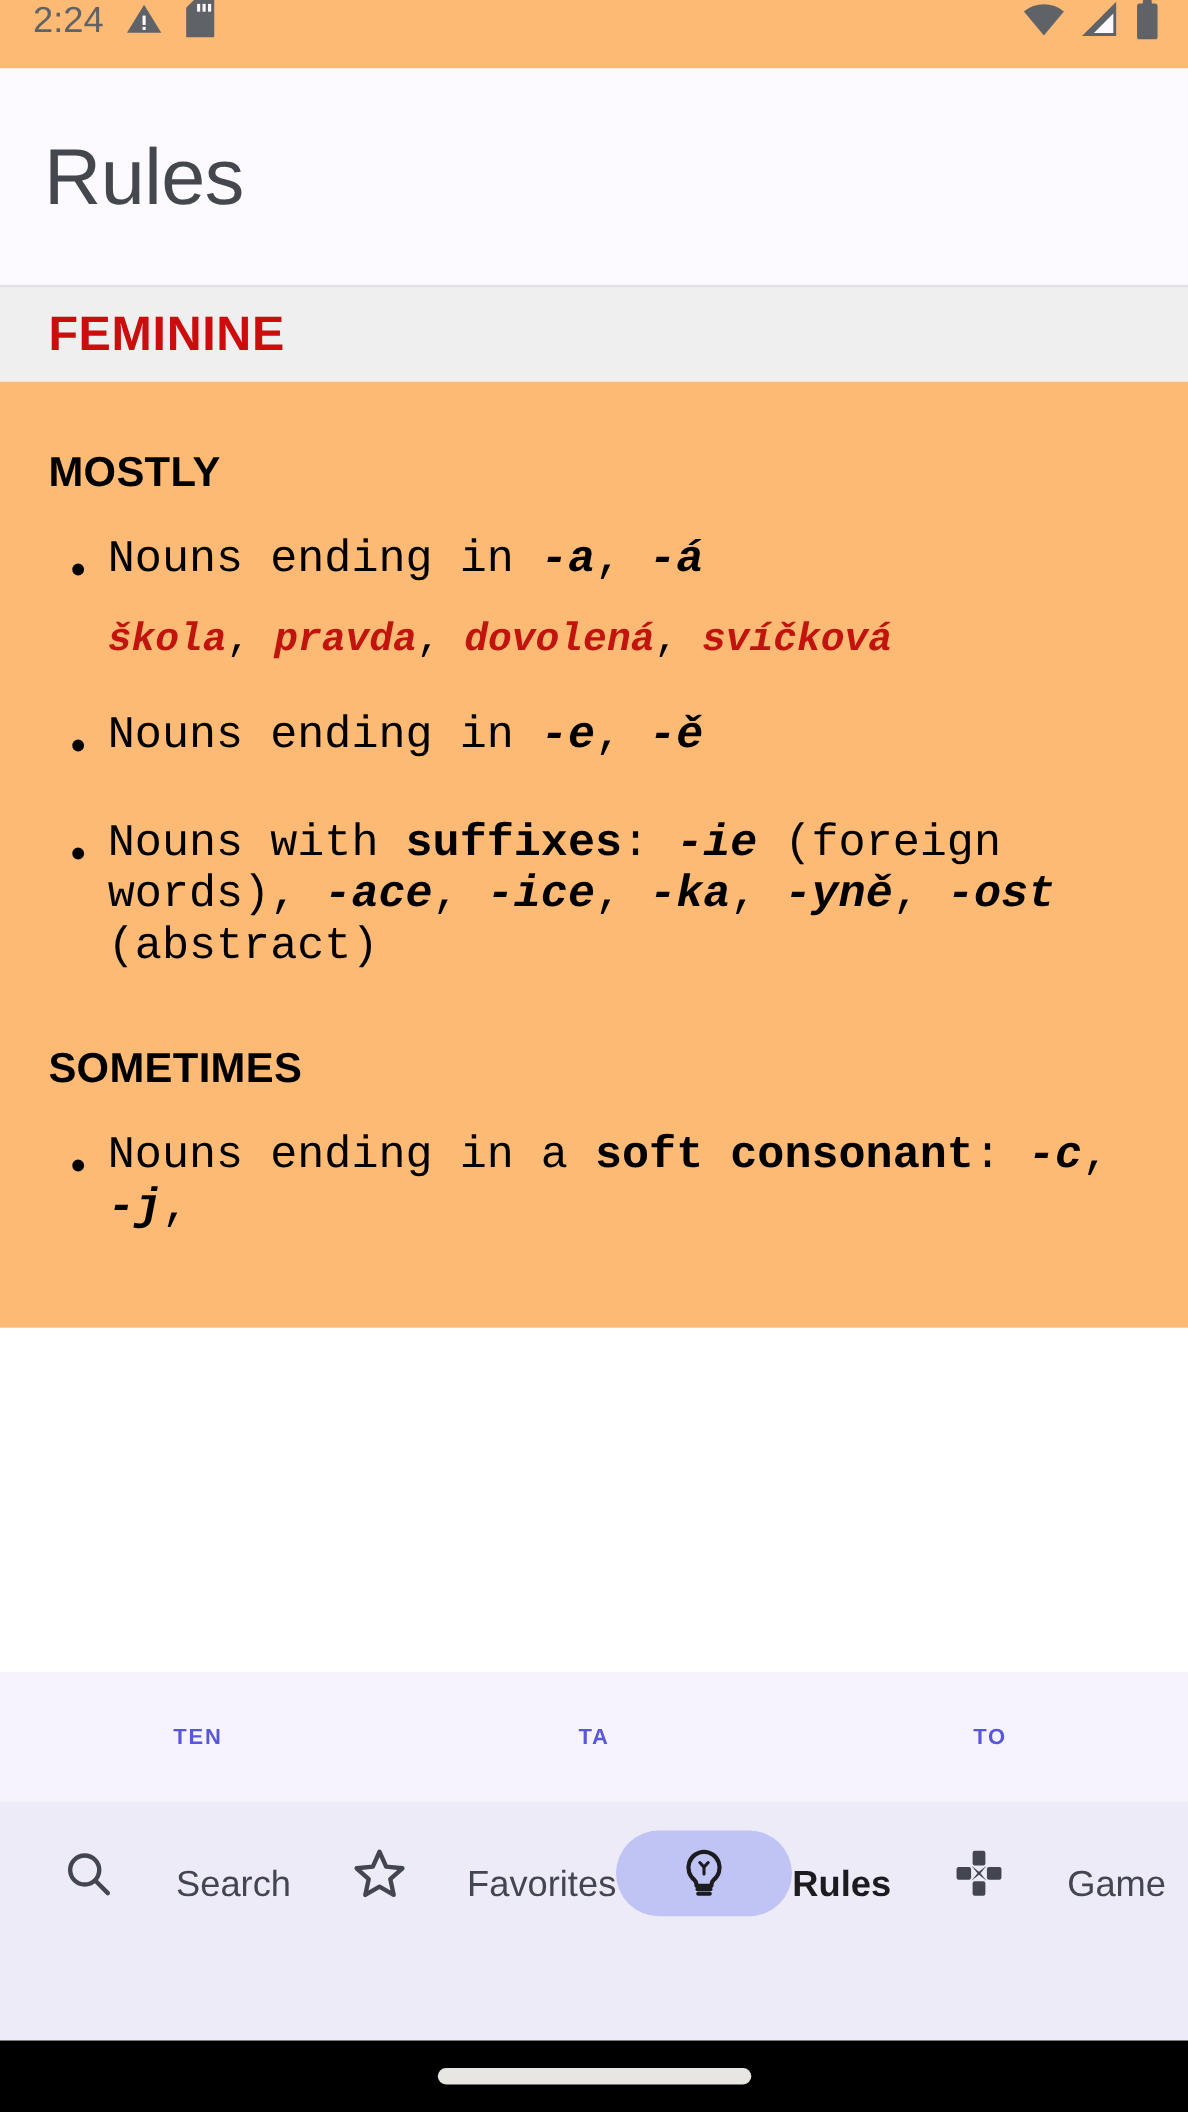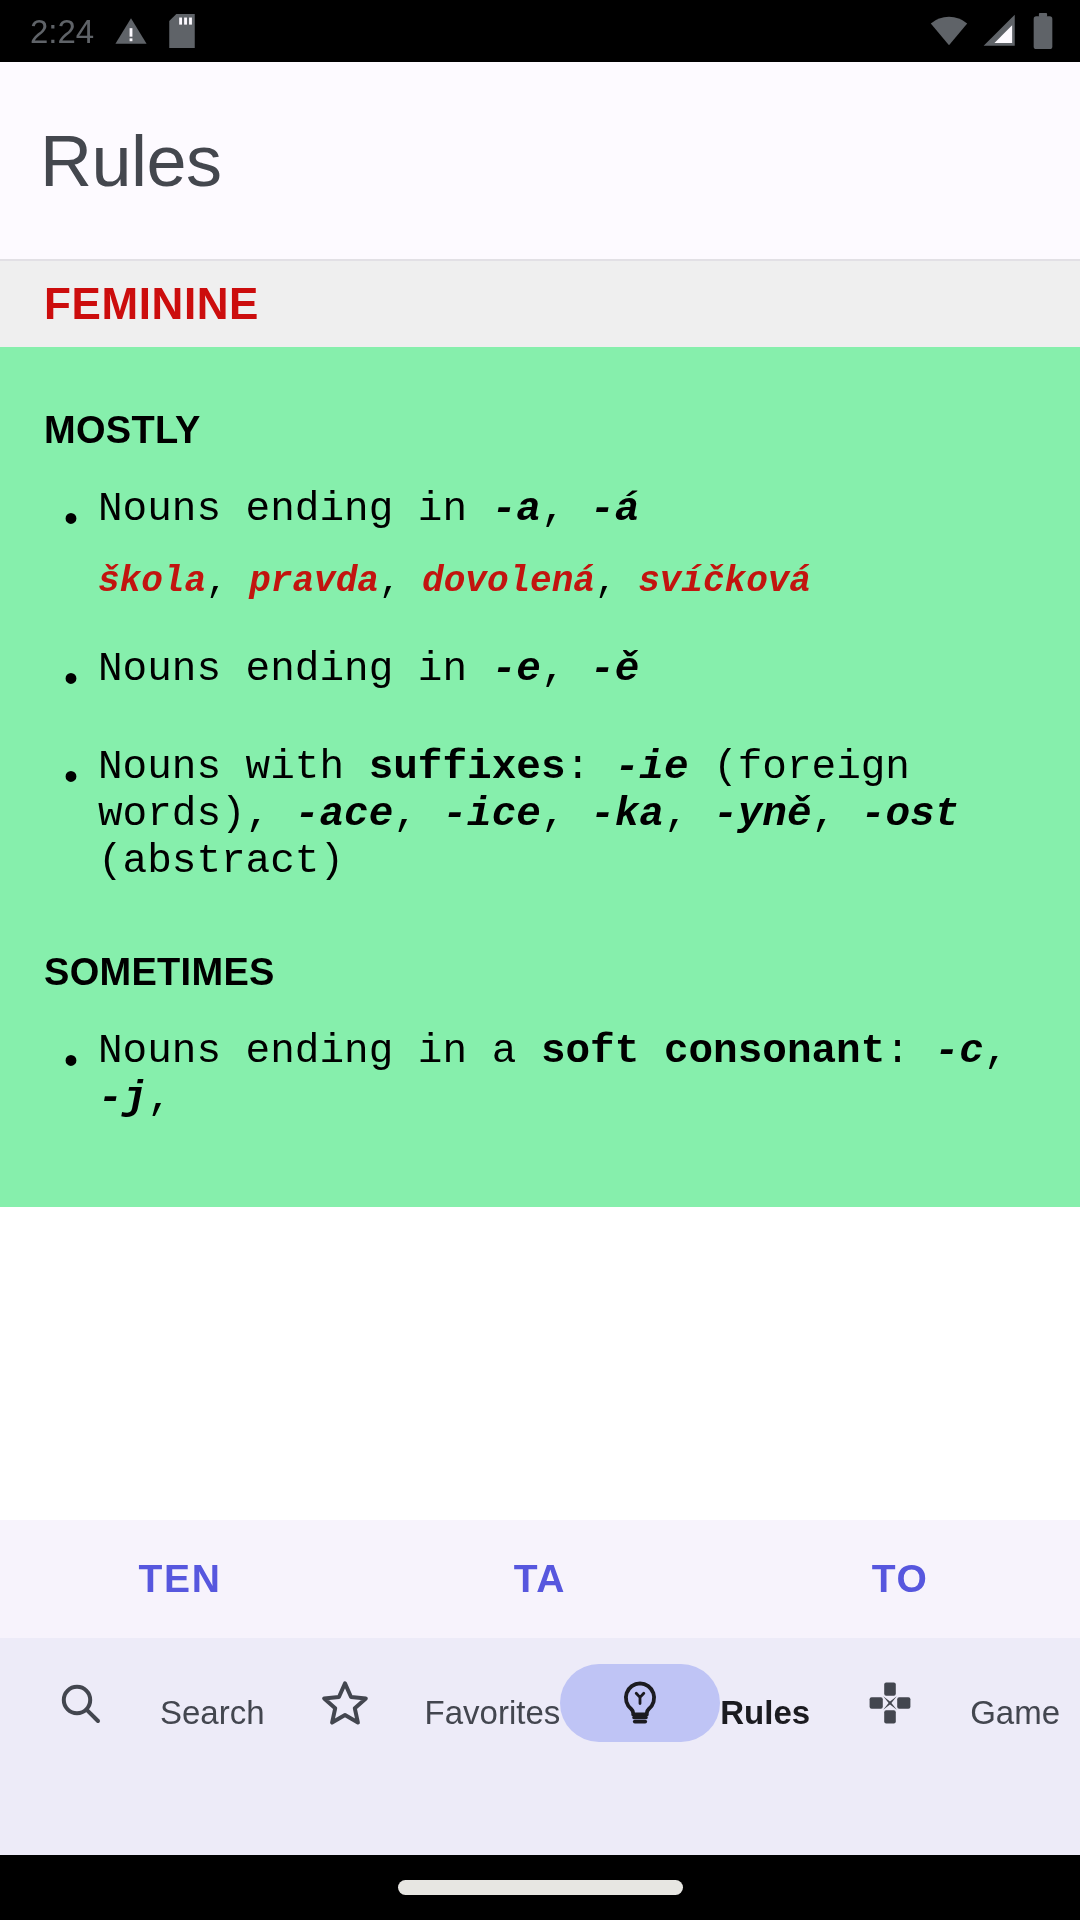--- a/index.html
+++ b/index.html
@@ -12,23 +12,23 @@
 
   body {
     font-family: "Liberation Sans", sans-serif;
     background: #ffffff;
     position: relative;
   }
 
   
   .status-bar {
     height: 62px;
-    background: #000000;
-    display: flex;
-    align-items: center;
+    background: #fdba74;
+    display: flex;
+    align-items: flex-start;
     padding: 0 26px 0 30px;
     position: relative;
     gap: 28px;
   }
   .status-left {
     display: flex;
     align-items: center;
     gap: 20px;
   }
   .status-time {
@@ -72,21 +72,21 @@
   }
   .section-band-title {
     color: #CC0D0D;
     font-size: 44px;
     font-weight: bold;
     letter-spacing: 0.6px;
   }
 
   
   .content {
-    background: #86efac;
+    background: #fdba74;
     padding: 0 44px;
     height: 860px;
     overflow: hidden;
     position: relative;
   }
   .group-heading {
     font-size: 38px;
     font-weight: bold;
     color: #000000;
     letter-spacing: 0.3px;
@@ -140,21 +140,21 @@
     top: 1520px;
     height: 118px;
     background: #F7F3FC;
     display: flex;
     align-items: center;
   }
   .sub-tab {
     flex: 1 1 0;
     text-align: center;
     color: #5757DE;
-    font-size: 39px;
+    font-size: 20px;
     font-weight: bold;
     letter-spacing: 1.6px;
   }
 
   
   .bottom-nav {
     position: absolute;
     left: 0;
     right: 0;
     top: 1638px;

